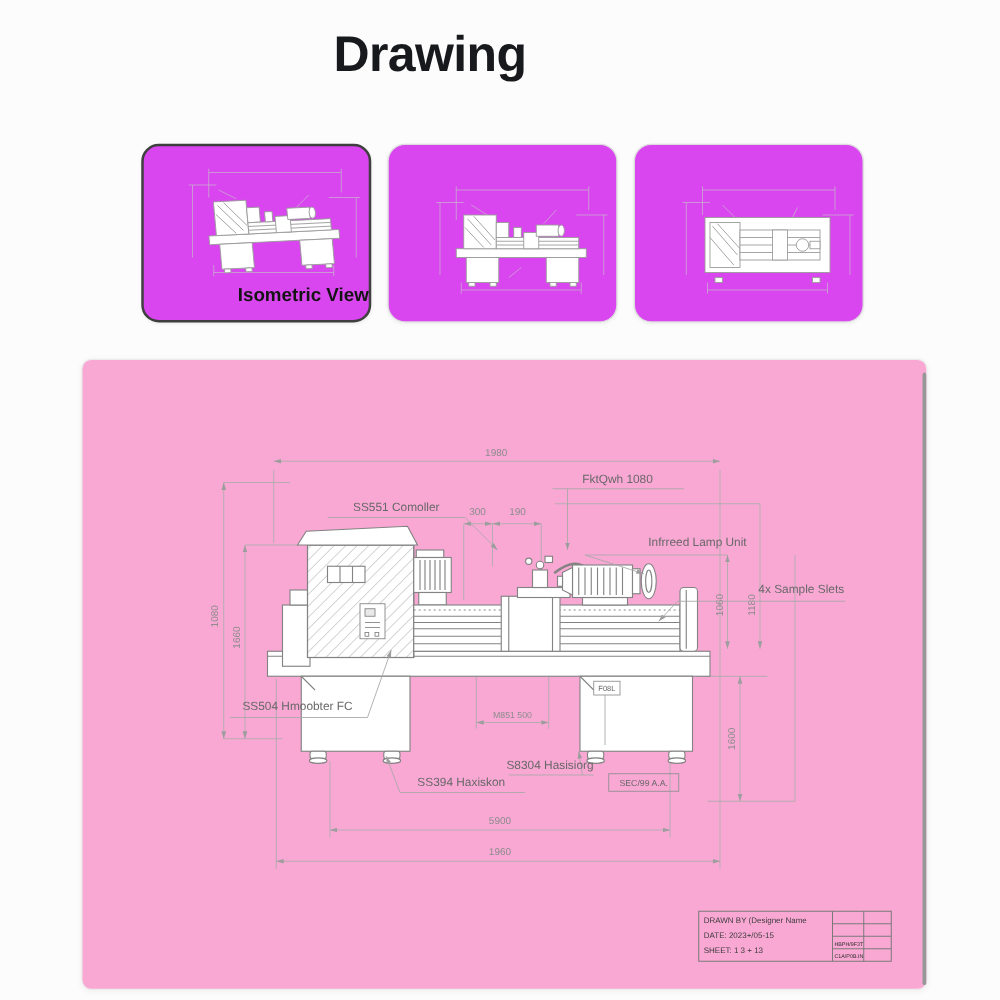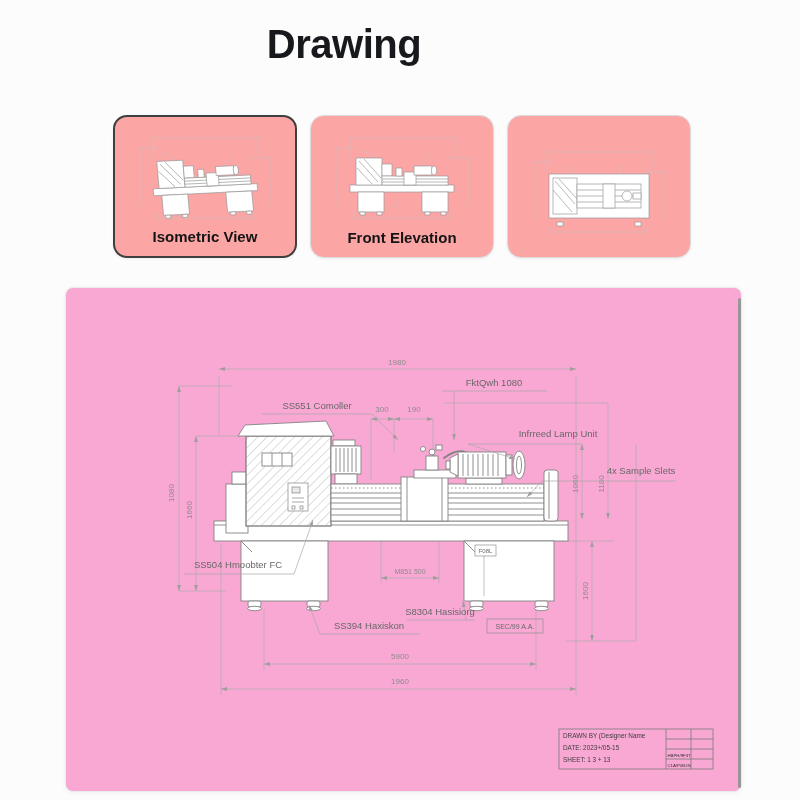--- a/index.html
+++ b/index.html
@@ -1,20 +1,20 @@
 <!DOCTYPE html>
 <html><head>
 <meta charset="utf-8">
 <style>
   html,body{margin:0;padding:0;}
   body{width:800px;height:800px;background:#fcfcfc;font-family:"Liberation Sans",sans-serif;overflow:hidden;}
   .page{position:relative;width:688px;height:800px;}
   .page-title{position:absolute;top:22px;left:0;right:0;text-align:center;font-size:40px;font-weight:700;color:#17191c;letter-spacing:-0.5px;}
   .cards{position:absolute;top:115px;left:113px;display:flex;gap:13px;}
-  .card{box-sizing:border-box;width:184px;height:143px;background:#fca5a5;border-radius:14px;display:flex;flex-direction:column;align-items:center;border:1px solid #dcdcdc;box-shadow:0 1px 3px rgba(0,0,0,0.06);cursor:pointer;}
+  .card{box-sizing:border-box;width:184px;height:143px;background:#d946ef;border-radius:14px;display:flex;flex-direction:column;align-items:flex-end;border:1px solid #dcdcdc;box-shadow:0 1px 3px rgba(0,0,0,0.06);cursor:pointer;}
   .card.selected{border:2px solid #3f3f3f;}
   .thumb{flex:1;display:flex;align-items:center;justify-content:center;padding-top:6px;}
   .card-label{font-size:15px;font-weight:700;color:#141414;padding-bottom:11px;}
   .canvas{position:absolute;left:65px;top:287px;width:675px;height:503px;background:#f9a8d4;border:1px solid #ececec;border-radius:8px;box-shadow:0 1px 5px rgba(0,0,0,0.05);}
   .scrollbar{position:absolute;right:0px;top:10px;bottom:3px;width:3px;background:#979797;border-radius:2px;}
   .canvas svg{display:block;}
   text{font-family:"Liberation Sans",sans-serif;}
   .dimtxt{font-size:8px;fill:#8c8c8c;}
   .lbltxt{font-size:9.5px;fill:#686868;}
   .tbtxt{font-size:6.4px;fill:#3c3c3c;}
@@ -106,21 +106,20 @@
             <rect x="56" y="48" width="66" height="9"></rect>
               <line x1="56" y1="51" x2="122" y2="51"></line>
               <line x1="56" y1="54" x2="122" y2="54"></line>
             <rect x="78" y="44" width="12" height="13"></rect>
             <rect x="70" y="40" width="6" height="8"></rect>
             <rect x="88" y="38" width="18" height="9"></rect>
               <ellipse cx="108" cy="42.5" rx="2.5" ry="4.5"></ellipse>
           </g>
         </svg>
       </div>
-      <div class="card-label">Front Elevation</div>
     </div>
 
     <div class="card">
       <div class="thumb">
         <svg width="152" height="96" viewBox="0 0 152 96">
           <g stroke="#c6c6c6" stroke-width="0.5" fill="none">
             <line x1="24" y1="10" x2="130" y2="10"></line>
               <line x1="24" y1="7" x2="24" y2="30"></line>
               <line x1="130" y1="7" x2="130" y2="26"></line>
             <line x1="11" y1="20" x2="11" y2="78"></line>

